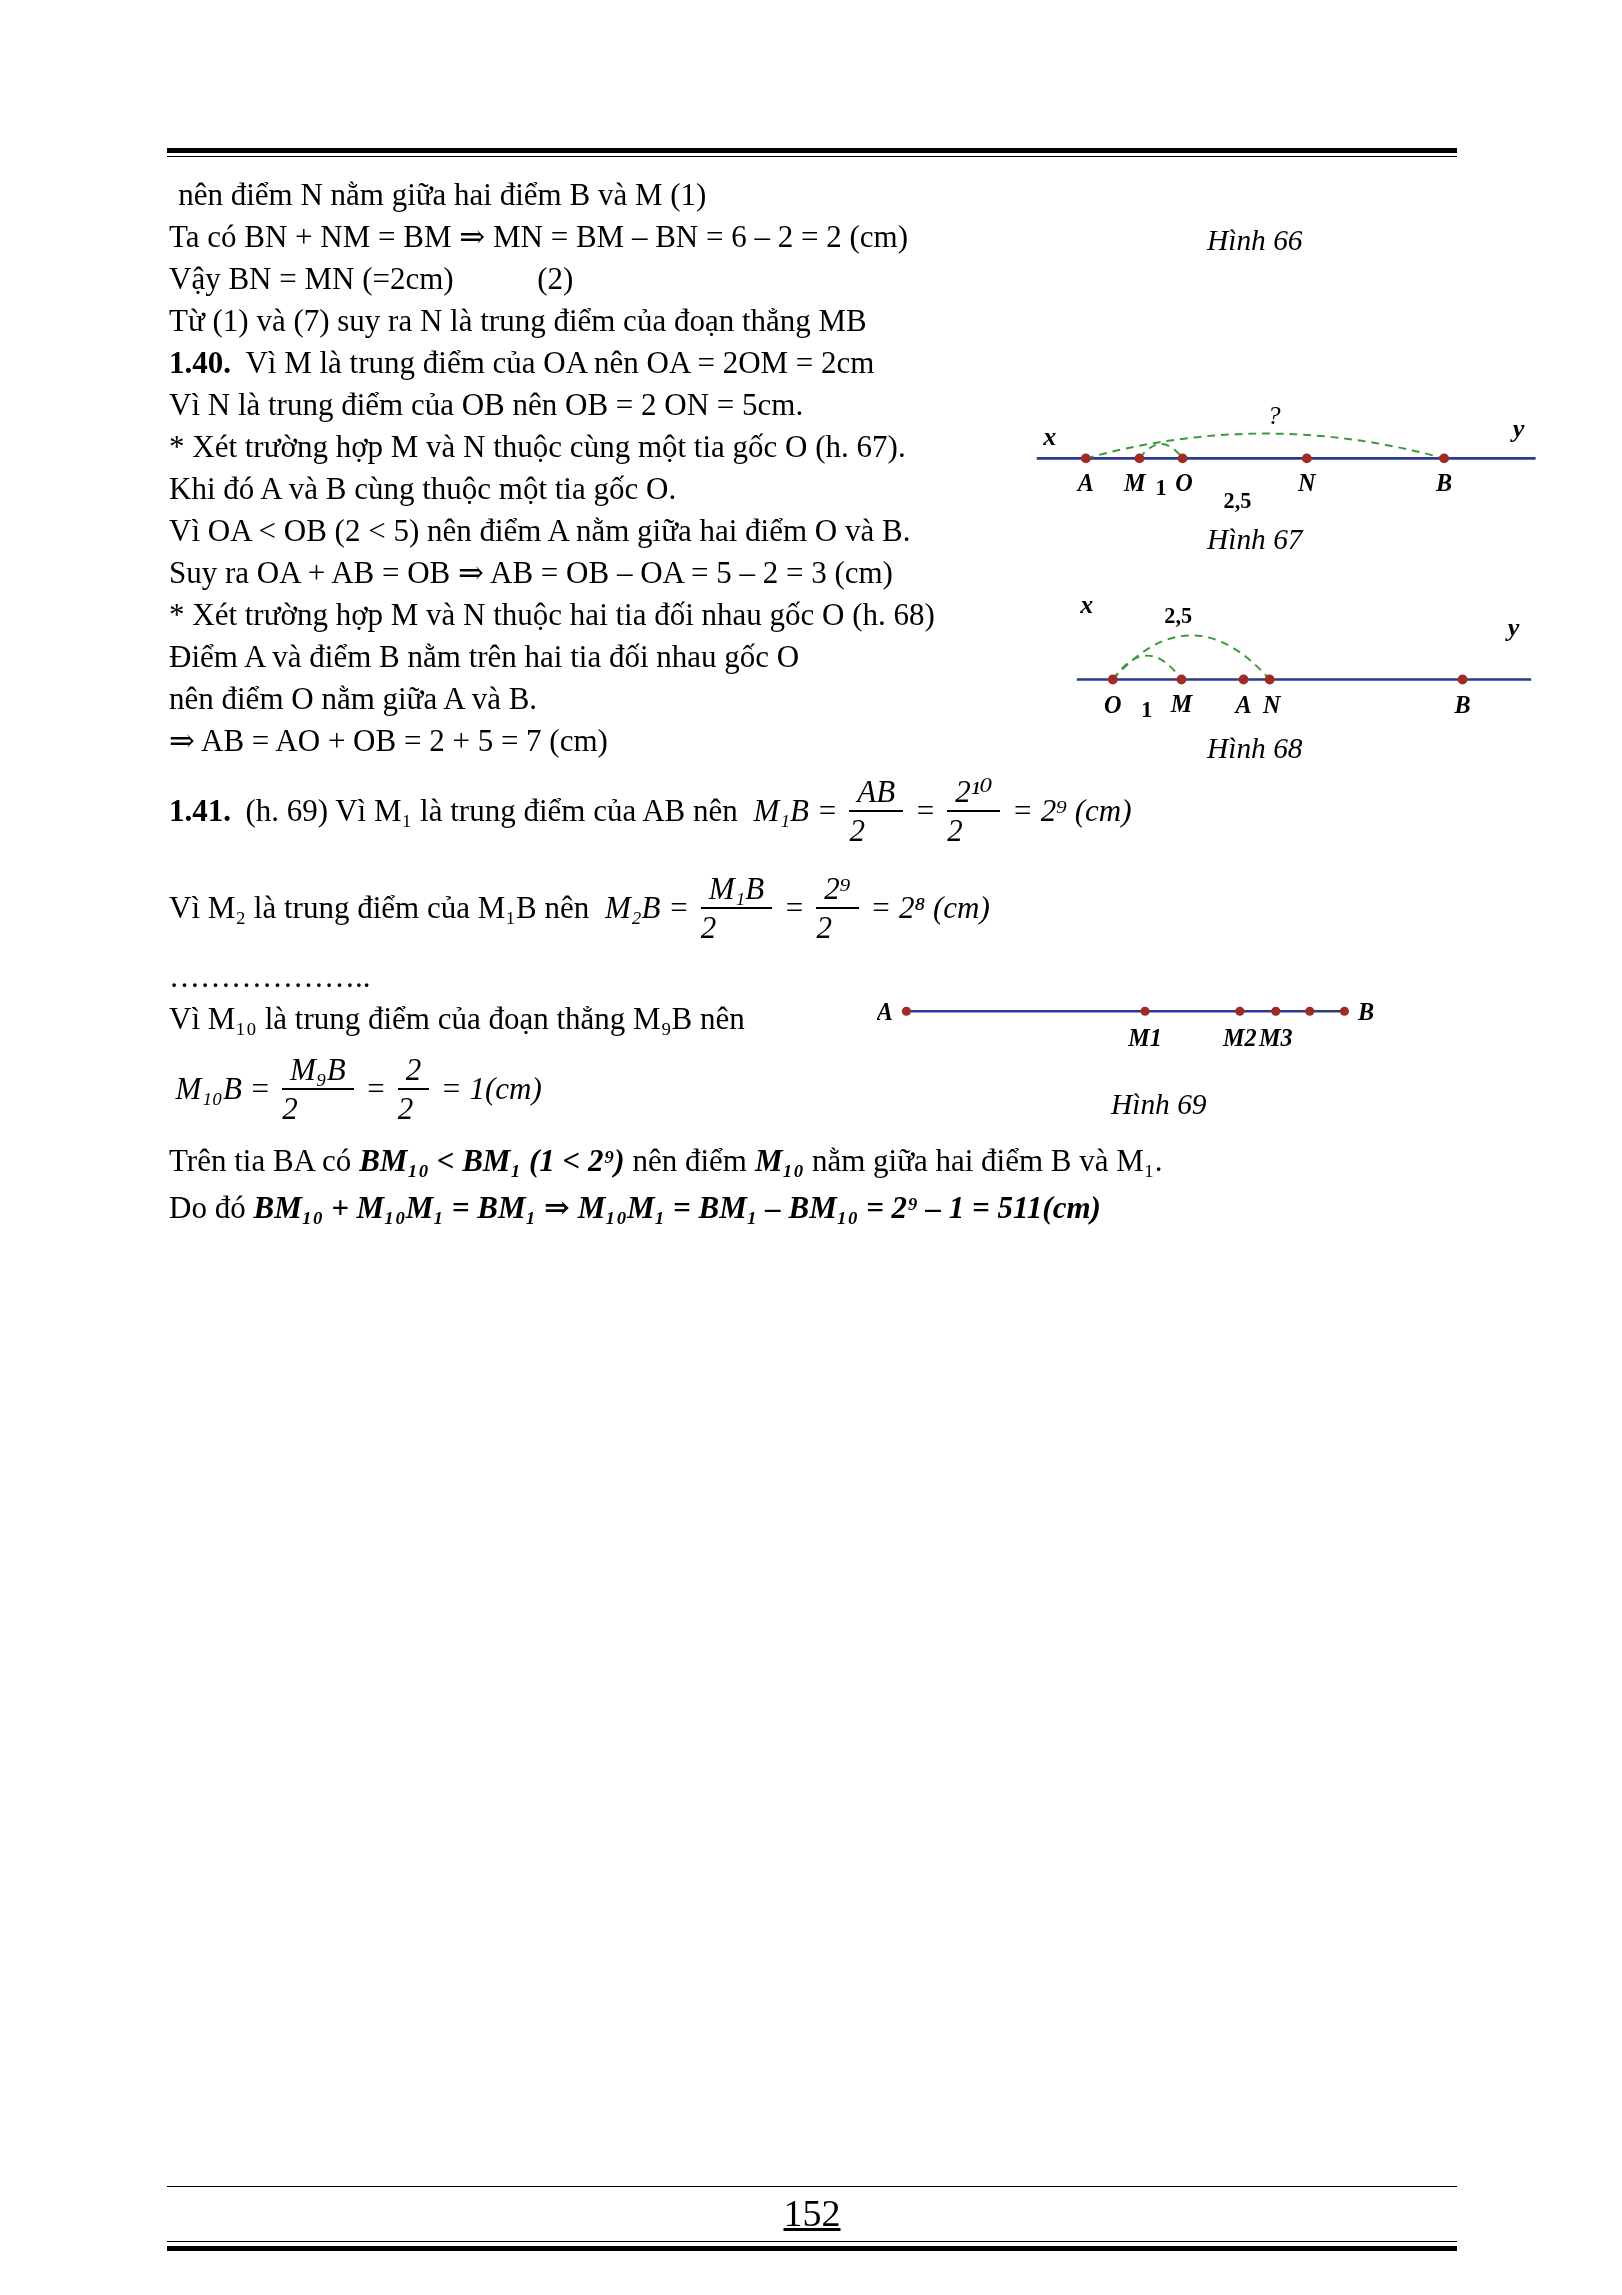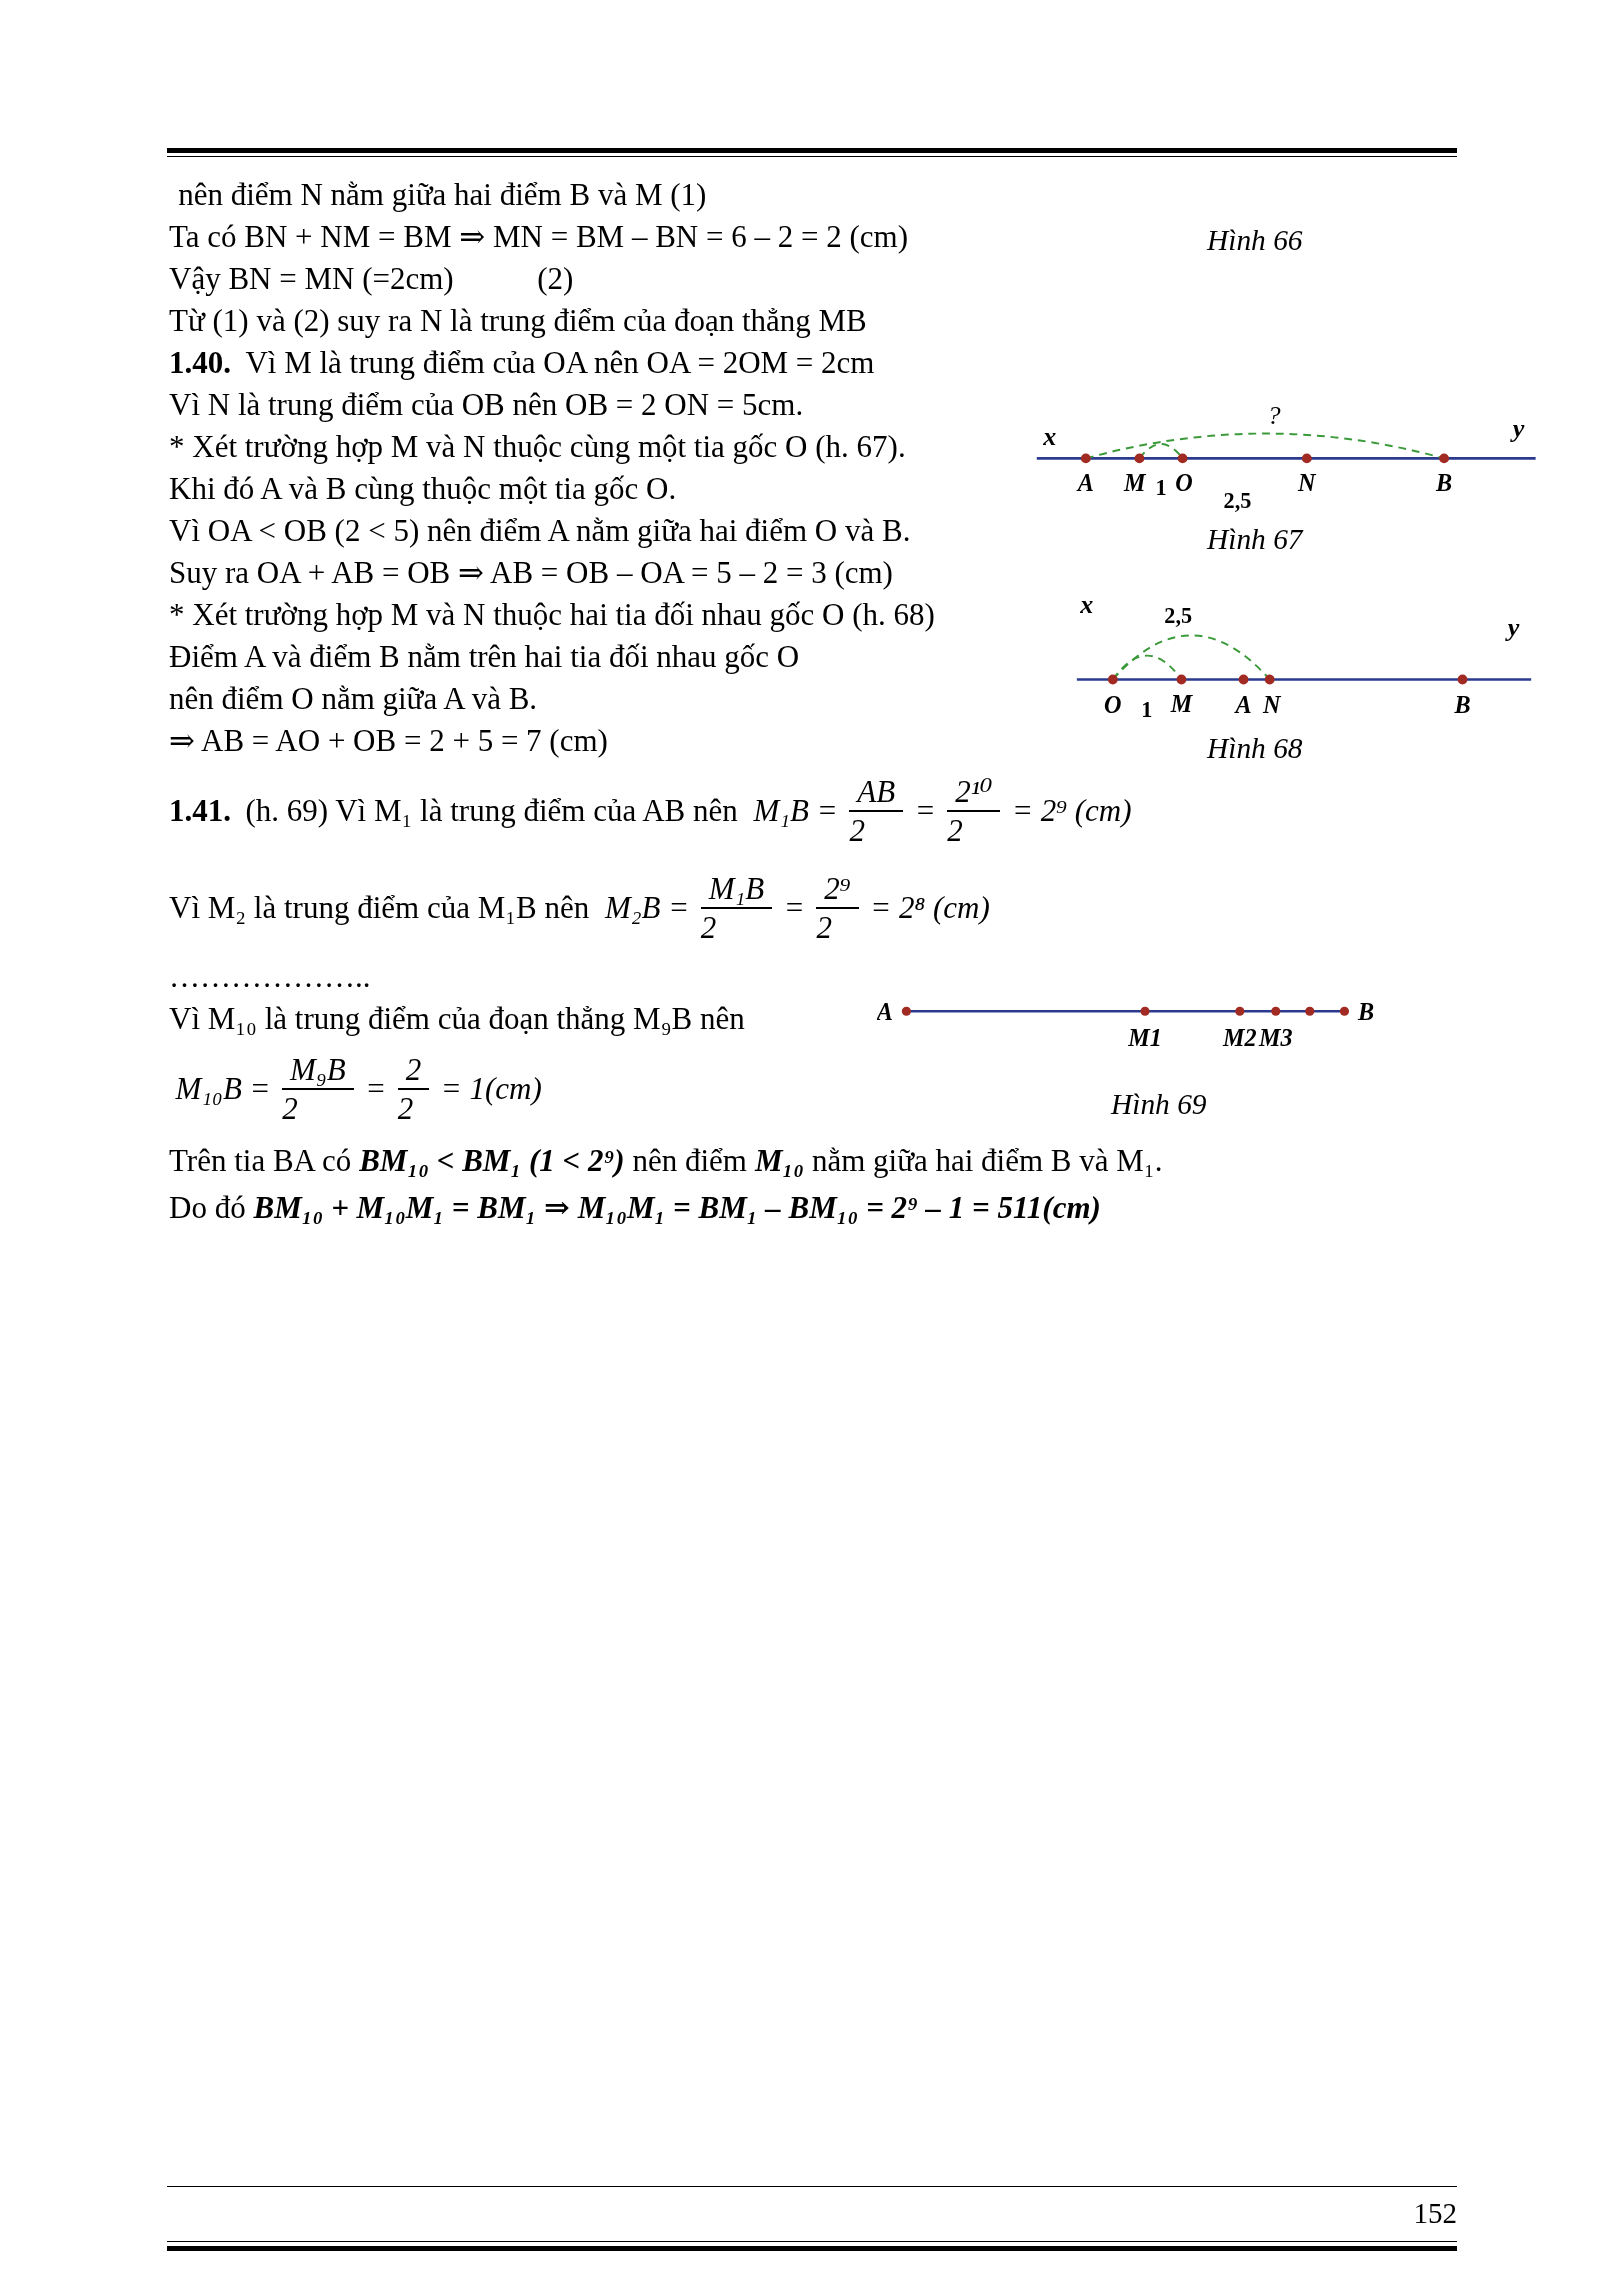--- a/index.html
+++ b/index.html
@@ -7,21 +7,21 @@
     width:1622px;height:2295px;background:#ffffff;color:#000;
     font-family:"Liberation Serif","DejaVu Serif",serif;
   }
   .page{position:relative;width:1554px;height:2295px;overflow:hidden;background:#fff;}
   .rule{position:absolute;left:167px;width:1290px;background:#000;}
   .rule-top-thick{top:148px;height:4.6px;}
   .rule-top-thin{top:156px;height:1.3px;}
   .footer-rule-thin{top:2186px;height:1.3px;}
   .footer-rule-a{top:2241px;height:1.3px;}
   .footer-rule-b{top:2246px;height:4.6px;}
-  .pagenum{position:absolute;left:167px;width:1290px;top:2192px;text-align:right;font-size:29px;line-height:42px;}
+  .pagenum{position:absolute;left:167px;width:1290px;top:2192px;text-align:center;font-size:38px;line-height:42px;text-decoration:underline;}
 
   .content{position:absolute;left:169px;top:174px;width:1309px;font-size:31px;line-height:42px;}
   .line{white-space:nowrap;height:42px;}
   .line.indent{padding-left:9.2px;}
   .line > span{margin-right:3.9px;}
   .gap-left{margin-left:72px;}
   .exnum{font-weight:bold;margin-right:14.4px;}
   .fline{height:97px;display:flex;align-items:center;white-space:nowrap;}
   .math{display:inline-flex;align-items:center;font-style:italic;margin-left:9.2px;}
   .mi{font-style:italic;}
@@ -58,21 +58,21 @@
   <div class="rule rule-top-thick"></div>
   <div class="rule rule-top-thin"></div>
 
   <div class="content">
     <div class="line indent">nên điểm N nằm giữa hai điểm B và M (1)</div>
     <div class="line">Ta có BN + NM = BM ⇒ MN = BM – BN = 6 – 2 = 2 (cm)</div>
     <div class="line">
       <span>Vậy BN = MN (=2cm)</span>
       <span class="gap-left">(2)</span>
     </div>
-    <div class="line">Từ (1) và (2) suy ra N là trung điểm của đoạn thẳng MB</div>
+    <div class="line">Từ (1) và (7) suy ra N là trung điểm của đoạn thẳng MB</div>
 
     <div class="line">
       <b class="exnum">1.40.</b><span>Vì M là trung điểm của OA nên OA = 2OM = 2cm</span>
     </div>
     <div class="line">Vì N là trung điểm của OB nên OB = 2 ON = 5cm.</div>
     <div class="line">* Xét trường hợp M và N thuộc cùng một tia gốc O (h. 67).</div>
     <div class="line">Khi đó A và B cùng thuộc một tia gốc O.</div>
     <div class="line">Vì OA &lt; OB (2 &lt; 5) nên điểm A nằm giữa hai điểm O và B.</div>
     <div class="line">Suy ra OA + AB = OB ⇒ AB = OB – OA = 5 – 2 = 3 (cm)</div>
     <div class="line">* Xét trường hợp M và N thuộc hai tia đối nhau gốc O (h. 68)</div>

